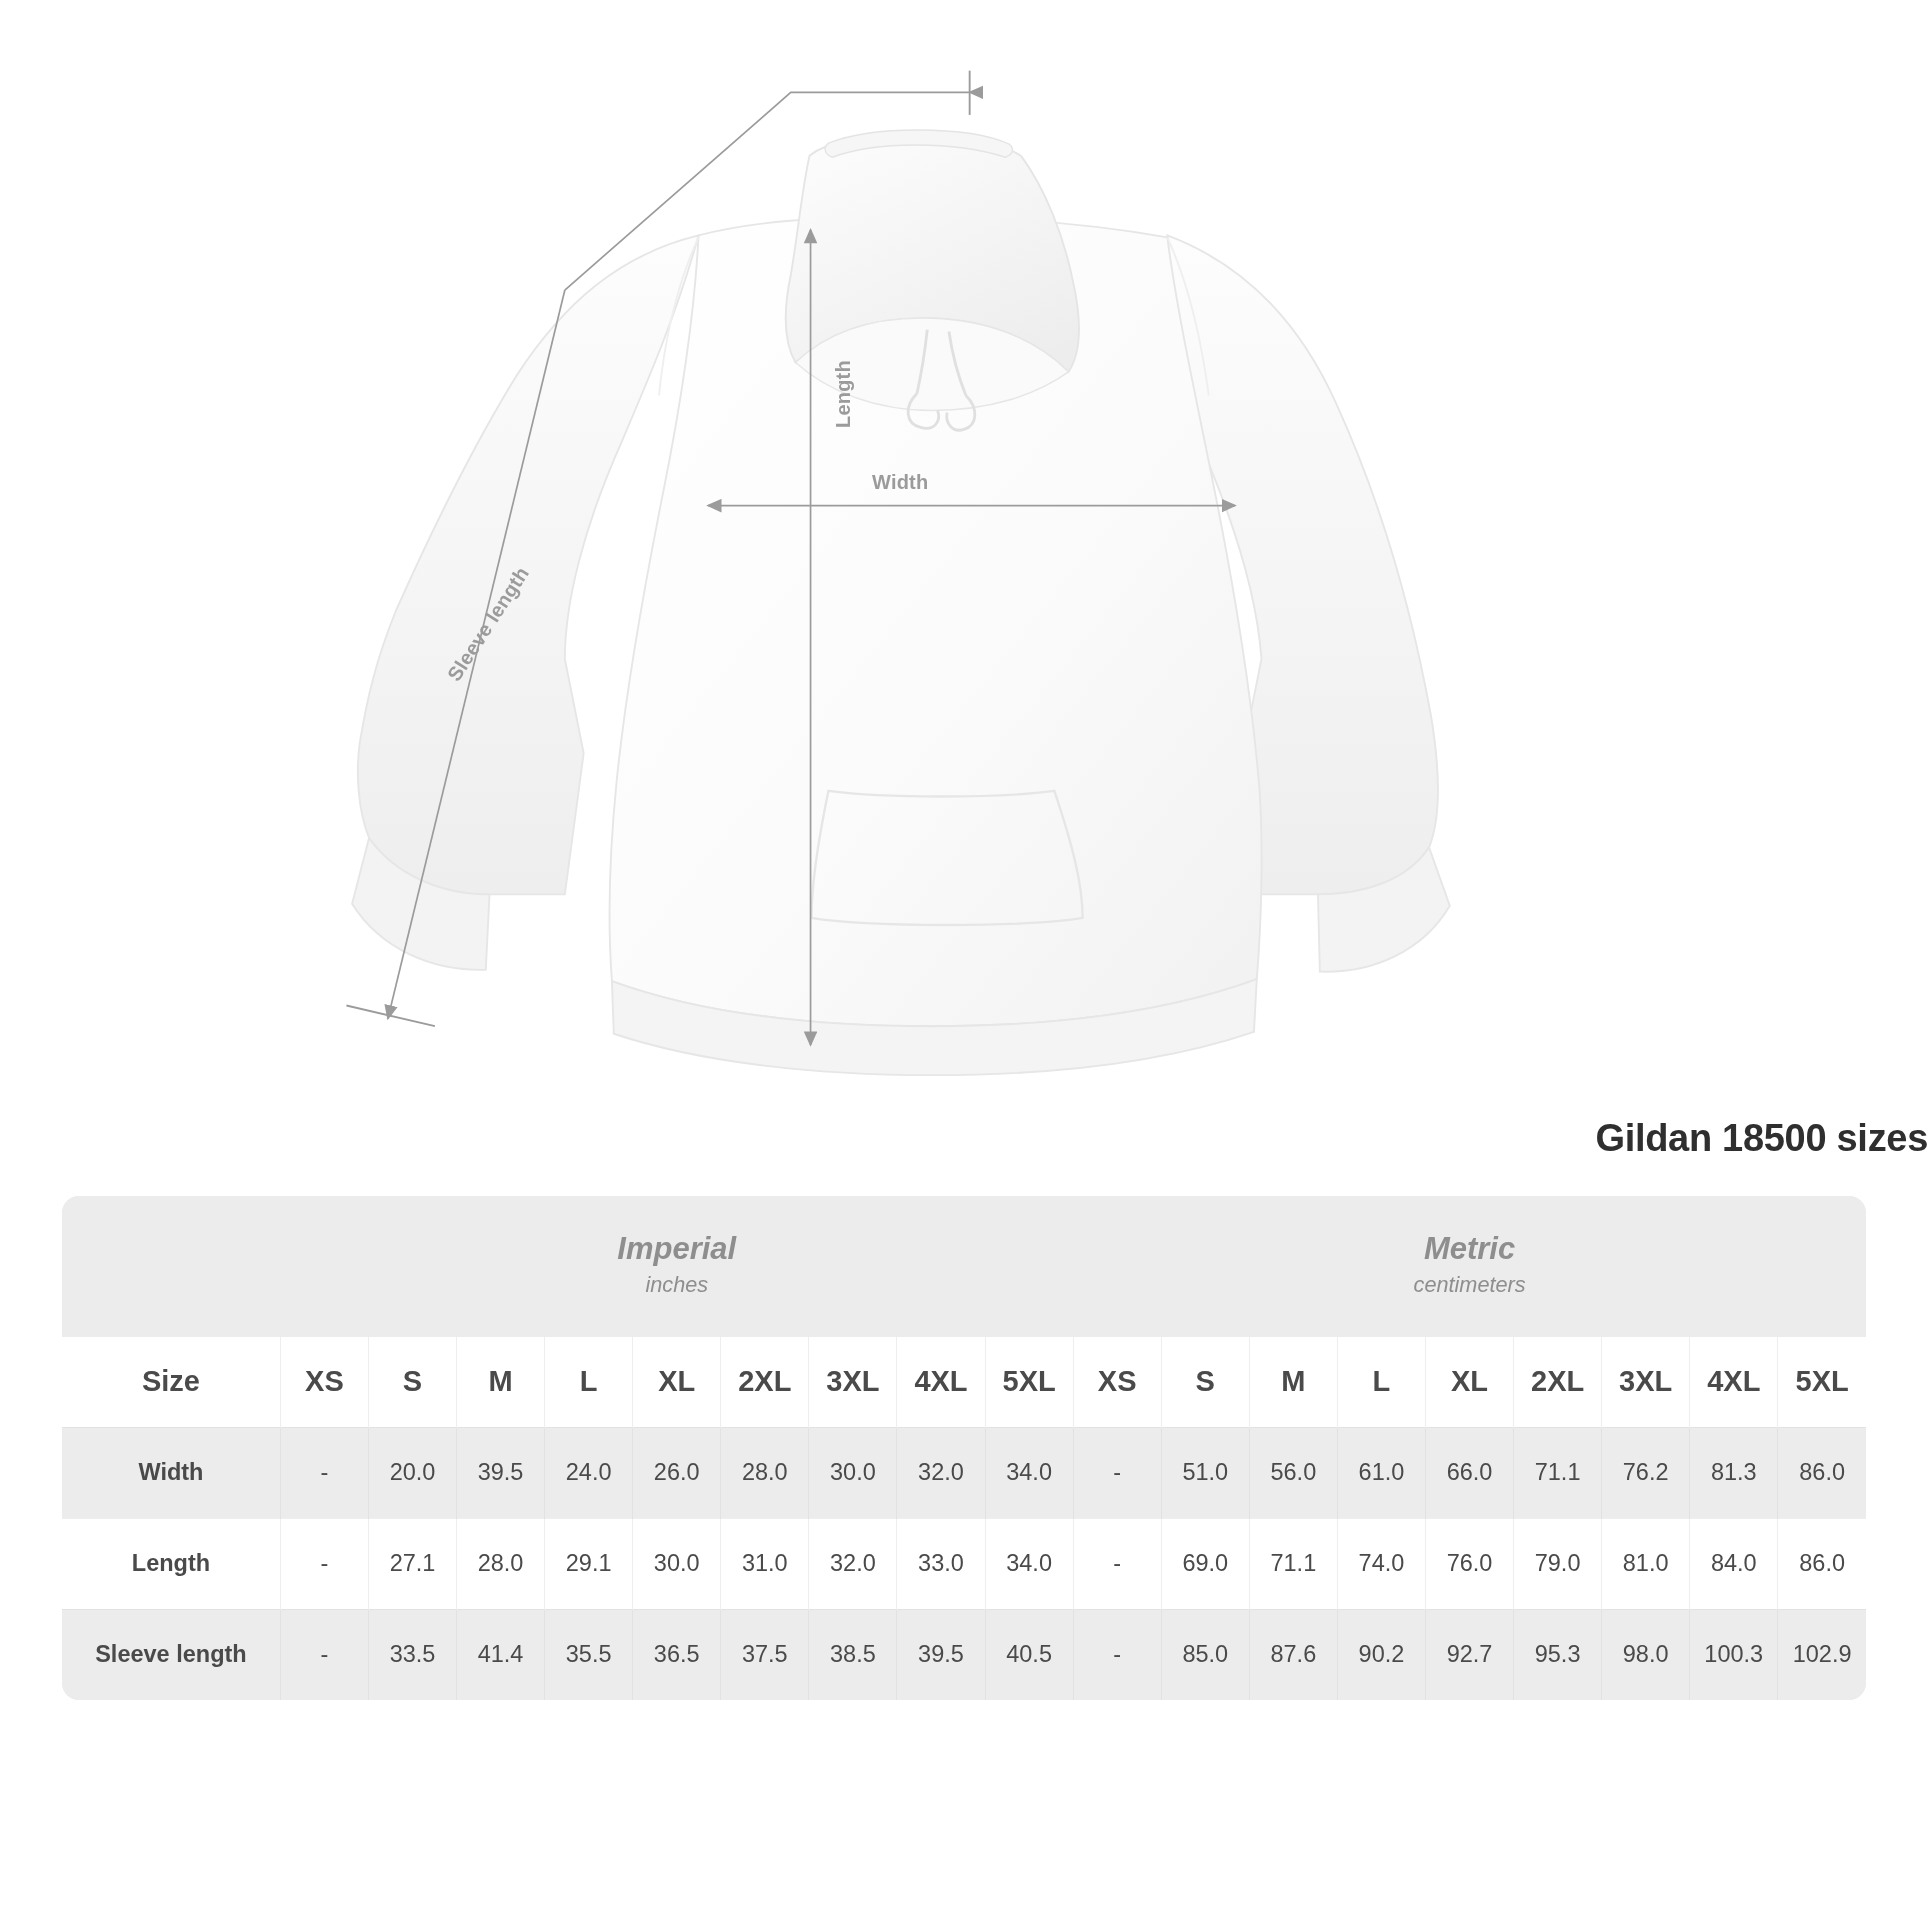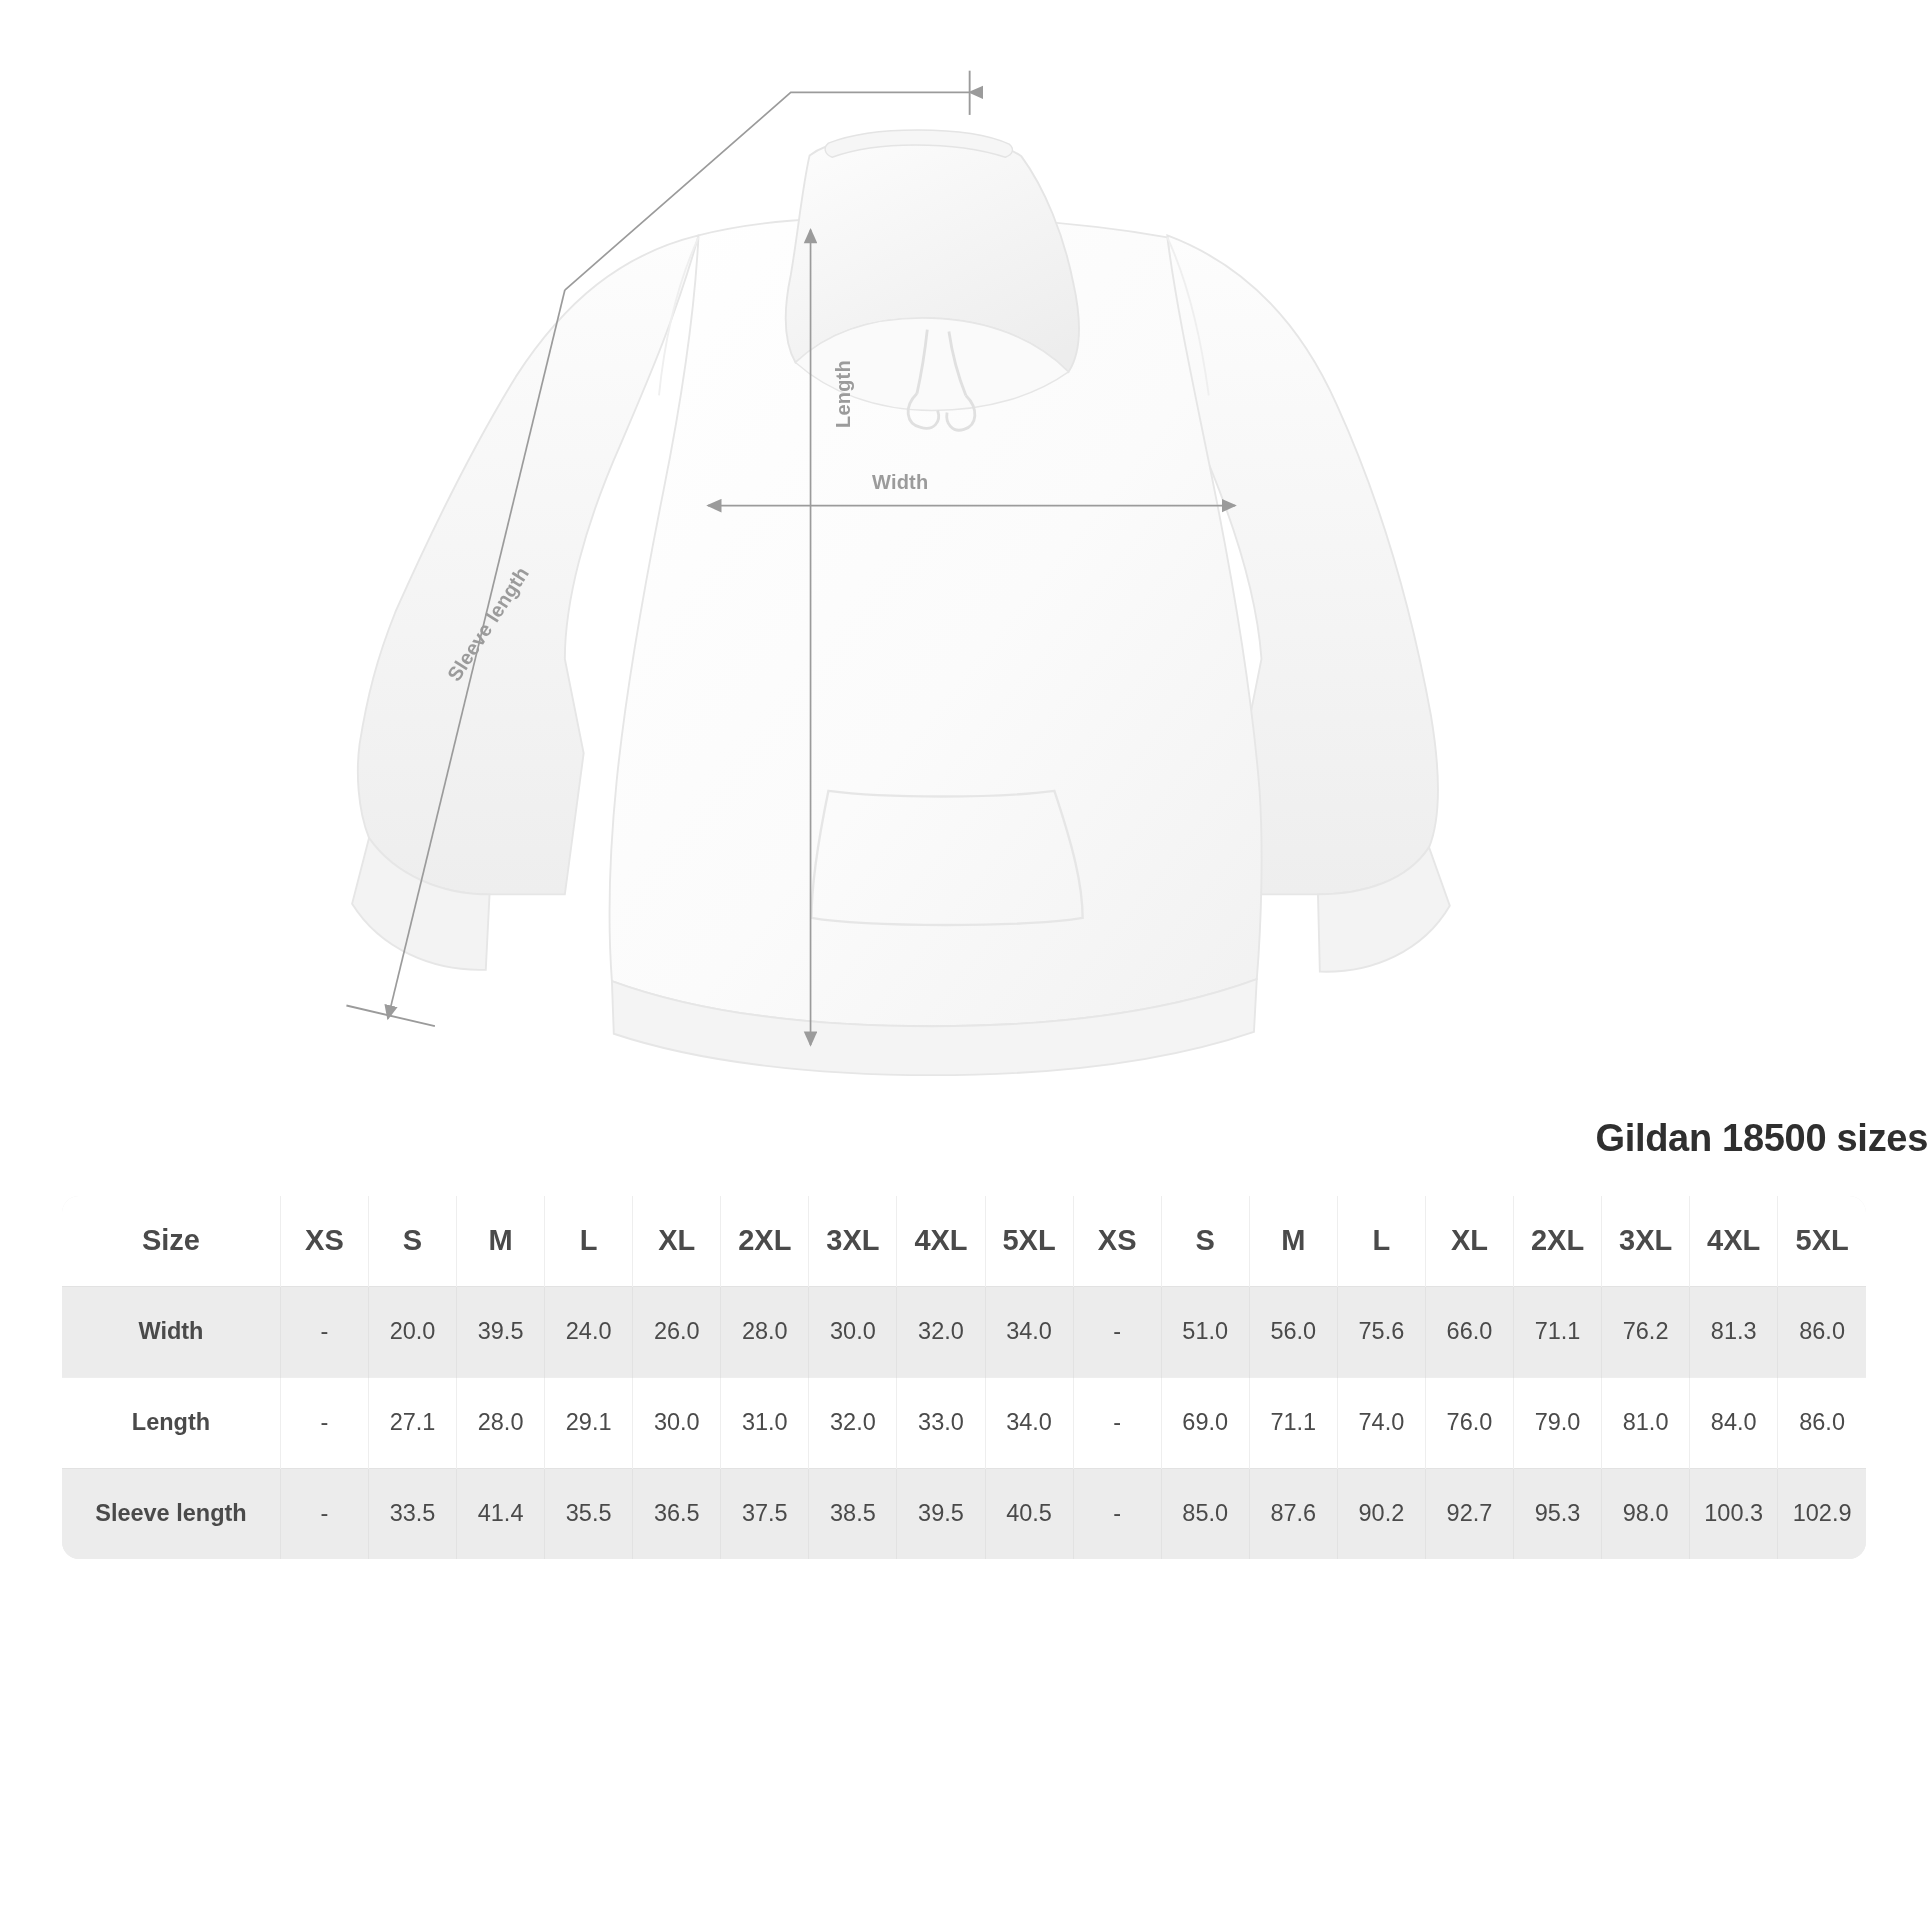--- a/index.html
+++ b/index.html
@@ -255,20 +255,31 @@
           <col class="col-cell">
           <col class="col-cell">
           <col class="col-cell">
           <col class="col-cell">
         <col class="col-cell">
           <col class="col-cell">
           <col class="col-cell">
           <col class="col-cell">
       </colgroup>
       <tbody>
+        <tr class="unit-row">
+          <td></td>
+          <td colspan="9">
+            <div class="unit-name">Imperial</div>
+            <div class="unit-sub">inches</div>
+          </td>
+          <td colspan="9">
+            <div class="unit-name">Metric</div>
+            <div class="unit-sub">centimeters</div>
+          </td>
+        </tr>
 
         <tr class="header-row">
           <td>Size</td>
           <td>XS</td>
           <td>S</td>
           <td>M</td>
           <td>L</td>
           <td>XL</td>
           <td>2XL</td>
           <td>3XL</td>
@@ -292,21 +303,21 @@
           <td>39.5</td>
           <td>24.0</td>
           <td>26.0</td>
           <td>28.0</td>
           <td>30.0</td>
           <td>32.0</td>
           <td>34.0</td>
           <td>-</td>
           <td>51.0</td>
           <td>56.0</td>
-          <td>75.6</td>
+          <td>61.0</td>
           <td>66.0</td>
           <td>71.1</td>
           <td>76.2</td>
           <td>81.3</td>
           <td class="last-col">86.0</td>
         </tr>
 
         <tr class="data-row plain">
           <td class="rowhead">Length</td>
           <td>-</td>

